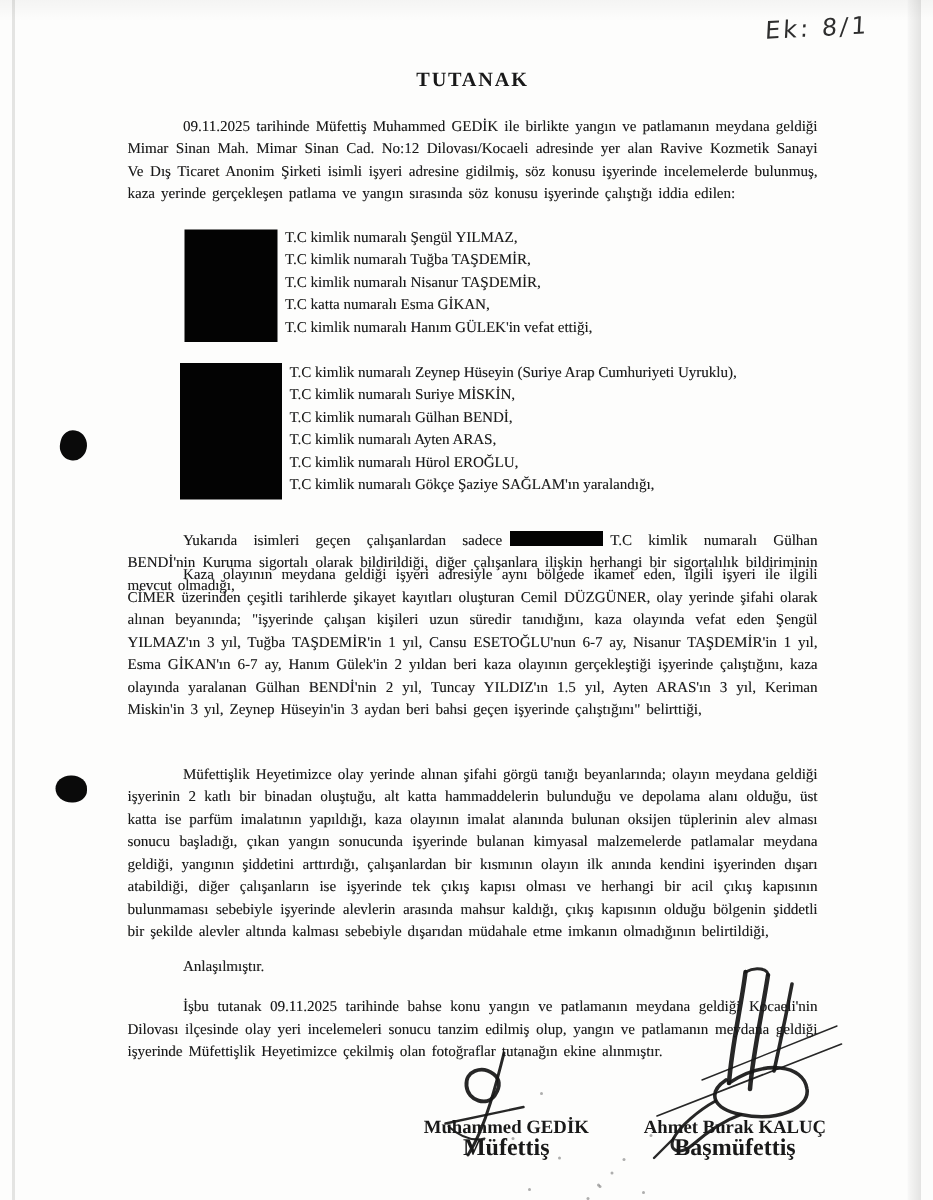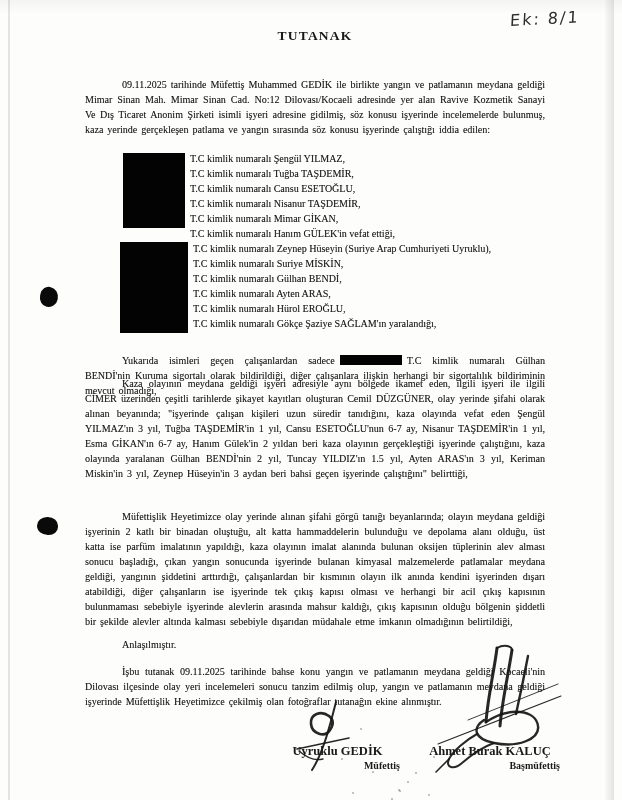--- a/index.html
+++ b/index.html
@@ -20,21 +20,21 @@
   .ek-note{
     position:absolute;left:510px;top:8px;width:110px;
     font-family:"DejaVu Sans", sans-serif;
     font-size:16px;letter-spacing:2px;color:#2e2e2e;
     transform:rotate(-3deg) skewX(-6deg);
   }
 
   .content{position:absolute;left:85px;top:0;width:460px;}
 
   .doc-title{
-    position:absolute;top:28px;left:0;width:460px;
+    position:absolute;top:45px;left:0;width:460px;
     text-align:center;font-weight:bold;font-size:13.5px;letter-spacing:1.2px;
   }
 
   .para{
     position:absolute;left:0;width:460px;
     font-size:10px;line-height:15px;text-align:justify;
     text-indent:37px;word-spacing:1.5px;
     text-shadow:0.2px 0.2px 0.3px rgba(0,0,0,0.35);
   }
   .p-intro{top:67px;}
@@ -55,21 +55,21 @@
 
   .inline-redaction{
     display:inline-block;width:62px;height:10px;background:#030303;
     vertical-align:-1px;margin:0 5px;
   }
 
   .sig-name-block{position:absolute;text-align:center;font-weight:bold;}
   .sig-left{left:275px;top:744px;width:125px;}
   .sig-right{left:420px;top:744px;width:140px;}
   .sig-name{font-size:12.5px;line-height:14px;}
-  .sig-title{font-size:10px;line-height:14px;margin-top:1px;text-align:right;}
+  .sig-title{font-size:16px;line-height:14px;margin-top:1px;}
 
   .sig-svg{position:absolute;pointer-events:none;}
   .sig-svg-1{left:292px;top:699px;}
   .sig-svg-2{left:430px;top:644px;}
   .sig-svg path{fill:none;stroke:#151515;stroke-linecap:round;opacity:0.92;}
 
   .ink-blob{position:absolute;background:#0a0a0a;}
   .blob-1{left:40px;top:287px;width:18px;height:20px;border-radius:46% 54% 50% 50%;transform:rotate(12deg);}
   .blob-2{left:37px;top:517px;width:21px;height:18px;border-radius:50% 50% 46% 54%;}
 
@@ -90,23 +90,22 @@
 
     <div class="doc-title">TUTANAK</div>
 
     <p class="para p-intro">09.11.2025 tarihinde Müfettiş Muhammed GEDİK ile birlikte yangın ve patlamanın meydana geldiği Mimar Sinan Mah. Mimar Sinan Cad. No:12 Dilovası/Kocaeli adresinde yer alan Ravive Kozmetik Sanayi Ve Dış Ticaret Anonim Şirketi isimli işyeri adresine gidilmiş, söz konusu işyerinde incelemelerde bulunmuş, kaza yerinde gerçekleşen patlama ve yangın sırasında söz konusu işyerinde çalıştığı iddia edilen:</p>
 
     <div class="name-block nb-1">
       <div class="redaction red-1"></div>
       <div class="name-lines">
         <div>T.C kimlik numaralı Şengül YILMAZ,</div>
         <div>T.C kimlik numaralı Tuğba TAŞDEMİR,</div>
-        <div>T.C kimlik numaralı Cansu ESETOĞLU,</div>
         <div>T.C kimlik numaralı Nisanur TAŞDEMİR,</div>
-        <div>T.C kimlik numaralı Mimar GİKAN,</div>
+        <div>T.C katta numaralı Esma GİKAN,</div>
         <div>T.C kimlik numaralı Hanım GÜLEK'in vefat ettiği,</div>
       </div>
     </div>
 
     <div class="name-block nb-2">
       <div class="redaction red-2"></div>
       <div class="name-lines">
         <div>T.C kimlik numaralı Zeynep Hüseyin (Suriye Arap Cumhuriyeti Uyruklu),</div>
         <div>T.C kimlik numaralı Suriye MİSKİN,</div>
         <div>T.C kimlik numaralı Gülhan BENDİ,</div>
@@ -140,21 +139,21 @@
     <path d="M98 12 C94 33 90 52 86 70" stroke-width="2.4"></path>
     <path d="M67 4 C74 0 82 2 82 6" stroke-width="2"></path>
     <path d="M56 78 C80 62 106 66 108 82 C110 95 88 104 64 99 C44 95 42 84 54 76" stroke-width="2.4"></path>
     <path d="M64 99 C50 104 40 112 32 119 C24 126 15 124 19 115 C23 107 36 96 47 90" stroke-width="2"></path>
     <path d="M8 100 L131 52" stroke-width="1.1"></path>
     <path d="M38 76 L128 40" stroke-width="0.9"></path>
     <path d="M19 115 C14 120 10 124 6 128" stroke-width="1.6"></path>
   </svg>
 
   <div class="sig-name-block sig-left">
-    <div class="sig-name">Uyruklu GEDİK</div>
+    <div class="sig-name">Muhammed GEDİK</div>
     <div class="sig-title">Müfettiş</div>
   </div>
 
   <div class="sig-name-block sig-right">
     <div class="sig-name">Ahmet Burak KALUÇ</div>
     <div class="sig-title">Başmüfettiş</div>
   </div>
 
   <div class="ink-blob blob-1"></div>
   <div class="ink-blob blob-2"></div>

